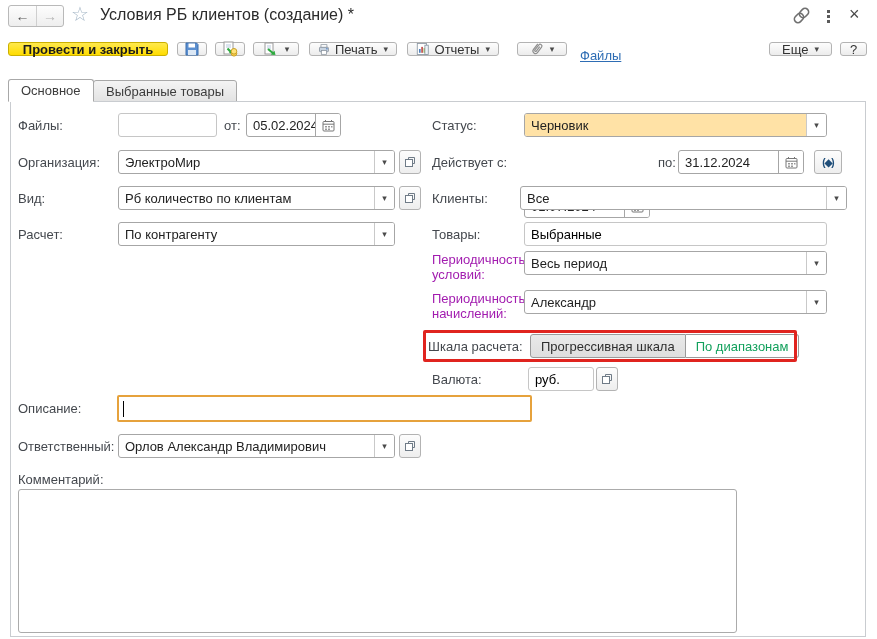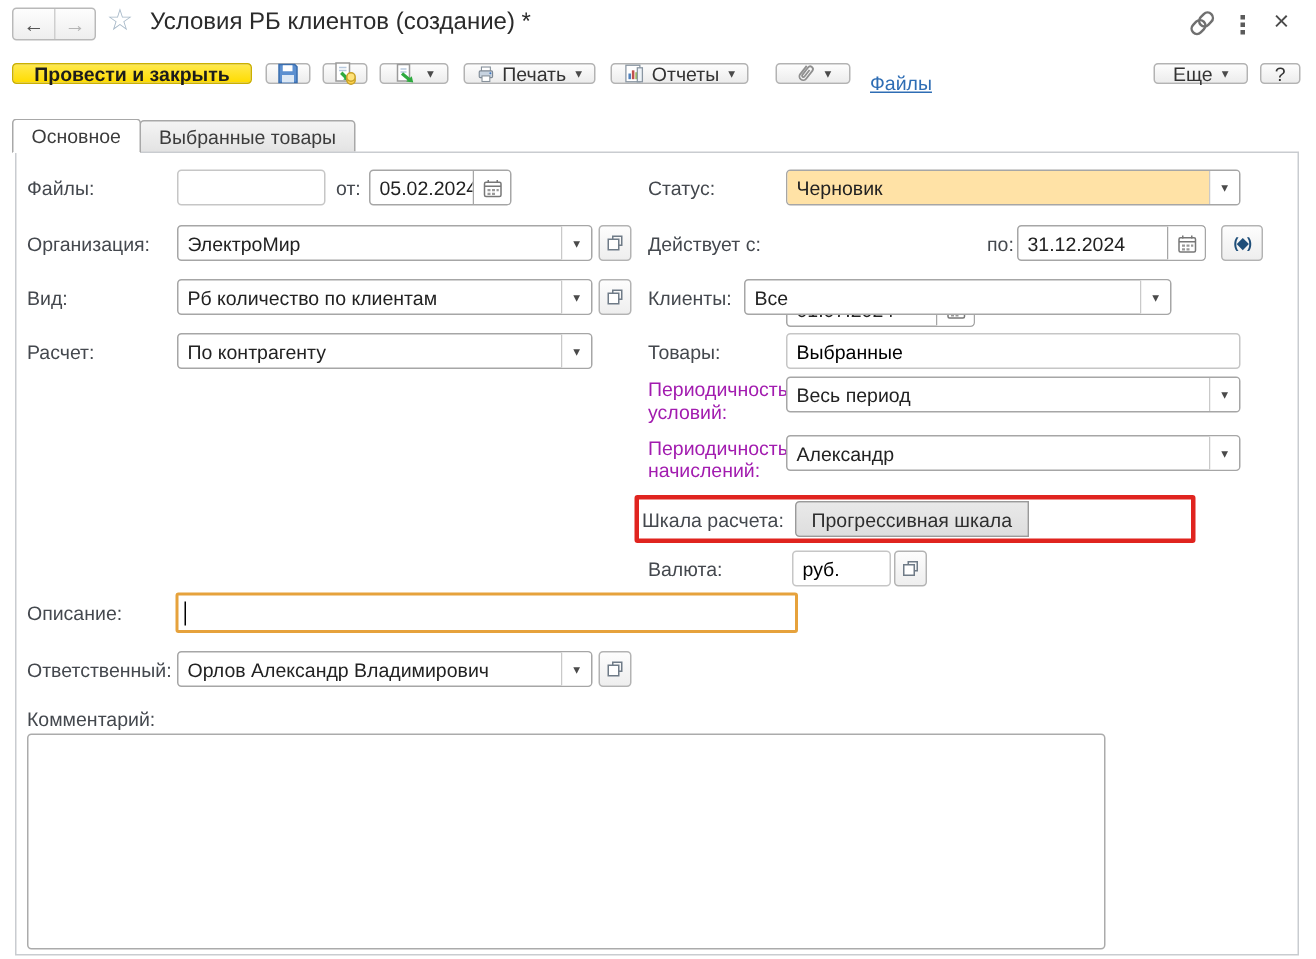--- a/index.html
+++ b/index.html
@@ -277,21 +277,21 @@
           <rect x="3" y="9.5" width="2" height="1.5" fill="#999"></rect>
           <rect x="6" y="9.5" width="2" height="1.5" fill="#999"></rect>
         </svg>
       </div>
   </div>
   <div class="periodbtn" style="left:814px; top:150px;">
       <span>(◆)</span>
     </div>
 
   <div class="abs lbl" style="left:432px; top:191px;">Клиенты:</div>
-  <div class="combo" style="left:496px; top:186px; width:285px;">
+  <div class="combo" style="left:520px; top:186px; width:327px;">
     <div class="txt">Все</div>
     <div class="arrow">▾</div>
   </div>
 
   <div class="abs lbl" style="left:432px; top:227px;">Товары:</div>
   <div class="plain" style="left:524px; top:222px; width:303px;"><span>Выбранные</span></div>
 
   <div class="abs lbl-wrap" style="left:432px; top:252px;">Периодичность условий:</div>
   <div class="combo" style="left:524px; top:251px; width:303px;">
     <div class="txt">Весь период</div>
@@ -300,20 +300,21 @@
 
   <div class="abs lbl-wrap" style="left:432px; top:291px;">Периодичность начислений:</div>
   <div class="combo" style="left:524px; top:290px; width:303px;">
     <div class="txt">Александр</div>
     <div class="arrow">▾</div>
   </div>
 
   <div class="abs lbl" style="left:428px; top:339px;">Шкала расчета:</div>
   <div class="seg" style="left:530px; top:334px;">
     <div class="seg1">Прогрессивная шкала</div>
+    <div class="seg2">По диапазонам</div>
   </div>
   <div class="annot"></div>
 
   <div class="abs lbl" style="left:432px; top:372px;">Валюта:</div>
   <div class="plain" style="left:528px; top:367px; width:66px;"><span>руб.</span></div>
   <div class="sqbtn" style="left:596px; top:367px;">
     <svg width="12" height="12" viewBox="0 0 12 12">
         <rect x="1.5" y="3.5" width="7" height="7" fill="#fff" stroke="#6f7b87"></rect>
         <path d="M4.5 3.5 v-2 h6 v6 h-2" fill="none" stroke="#6f7b87"></path>
       </svg>

